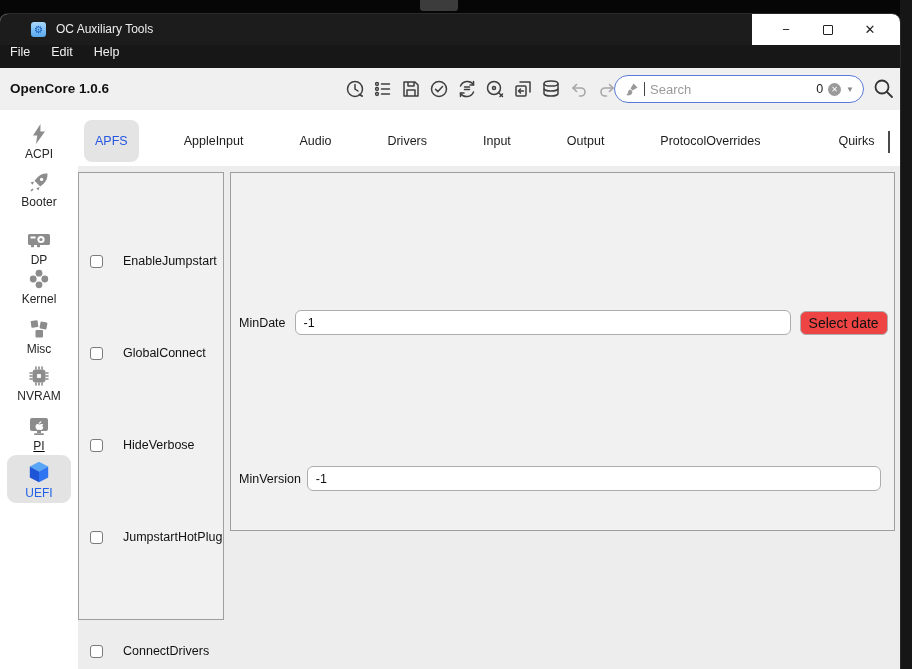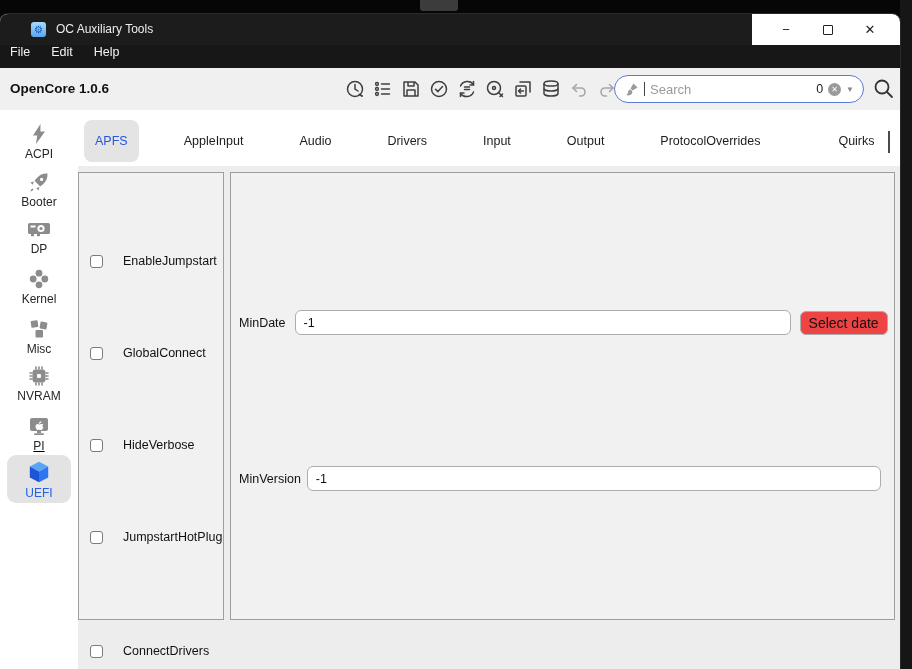--- a/index.html
+++ b/index.html
@@ -64,21 +64,21 @@
   .tabrow { position:absolute; left:0; top:0; width:822px; height:56px; background:#ffffff;
     display:flex; align-items:flex-start; padding:10px 0 0 6px; gap:34px; }
   .tab { height:42px; border-radius:8px; padding:0 11px; display:flex; align-items:center;
     font-size:12.5px; color:#1c1c1c; white-space:nowrap; }
   .tab.active { background:#e4e4e4; color:#2456e0; }
   .tab-quirks { margin-left:22px; }
   .tab-scroll-line { position:absolute; left:810px; top:21px; width:2px; height:22px; background:#4a4a4a; }
 
   .panel { position:absolute; background:#f1f1f1; border:1px solid #9e9e9e; }
   .panel-left { left:0; top:62px; width:146px; height:448px; }
-  .panel-right { left:152px; top:62px; width:665px; height:448px; }
+  .panel-right { left:152px; top:62px; width:665px; height:359px; }
 
   .cb-row { position:absolute; display:flex; align-items:center; gap:20px; }
   .checkbox { width:13px; height:13px; background:#fff; border:1px solid #7b7b7b; border-radius:3px; flex:none; }
   .cb-label { font-size:12.5px; color:#111; white-space:nowrap; }
 
   .field-row { position:absolute; display:flex; align-items:center; }
   .field-label { font-size:12.5px; color:#111; white-space:nowrap; overflow:hidden; }
   .text-input { height:25px; border:1px solid #adadad; border-radius:6px; background:#fff;
     font-family:"Liberation Sans", sans-serif; font-size:12.5px; color:#111; padding:0 8px; outline:none; }
   .btn { height:24px; border:1px solid #adadad; border-radius:6px; background:#ef4444;
@@ -198,21 +198,21 @@
       <span class="side-label">Booter</span>
     </div>
 
     <div class="side-item" style="top:8px;">
       <svg width="24" height="24" viewBox="0 0 24 24" fill="#8c8c8c">
           <path d="M13.5 2L6 13.5h4.2L9 22l9-12.5h-4.6z"></path>
         </svg>
       <span class="side-label">ACPI</span>
     </div>
 
-    <div class="side-item" style="top:103px;">
+    <div class="side-item" style="top:114px;">
       <svg width="26" height="24" viewBox="0 0 26 24" fill="#8c8c8c">
         <rect x="2" y="6" width="22" height="11" rx="1.6"></rect>
         <circle cx="15" cy="11.5" r="3.6" fill="#ffffff"></circle>
         <circle cx="15" cy="11.5" r="1.6" fill="#8c8c8c"></circle>
         <rect x="4.5" y="8.5" width="5" height="2" fill="#ffffff"></rect>
         <rect x="5" y="17" width="3" height="2.2"></rect>
           <rect x="11" y="17" width="3" height="2.2"></rect>
       </svg>
       <span class="side-label">DP</span>
     </div>

